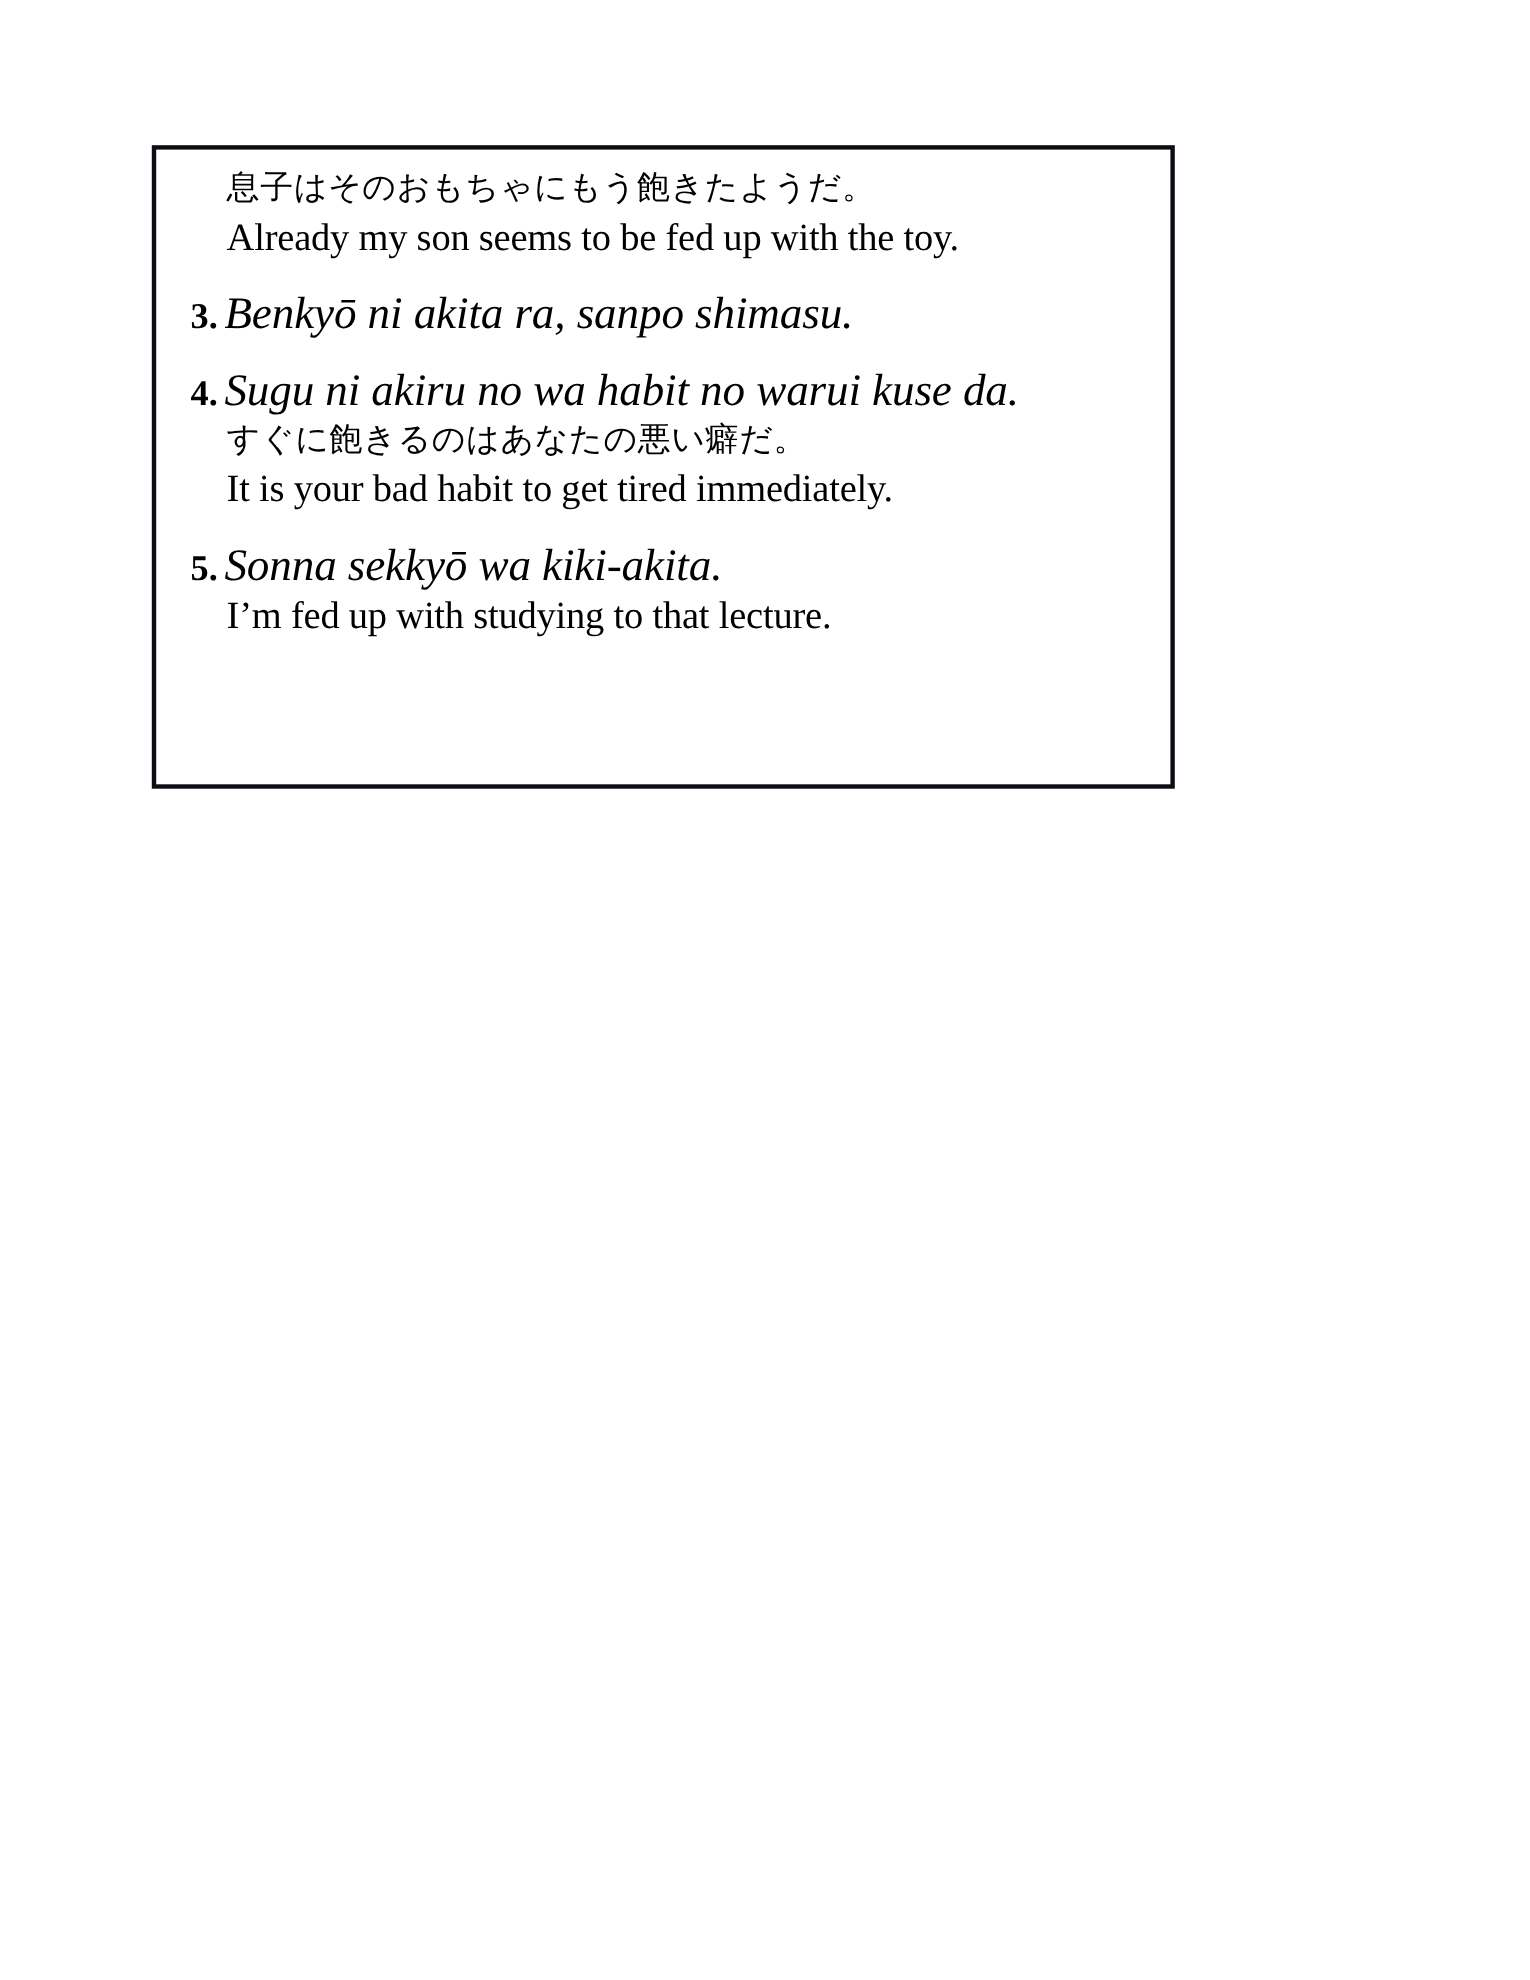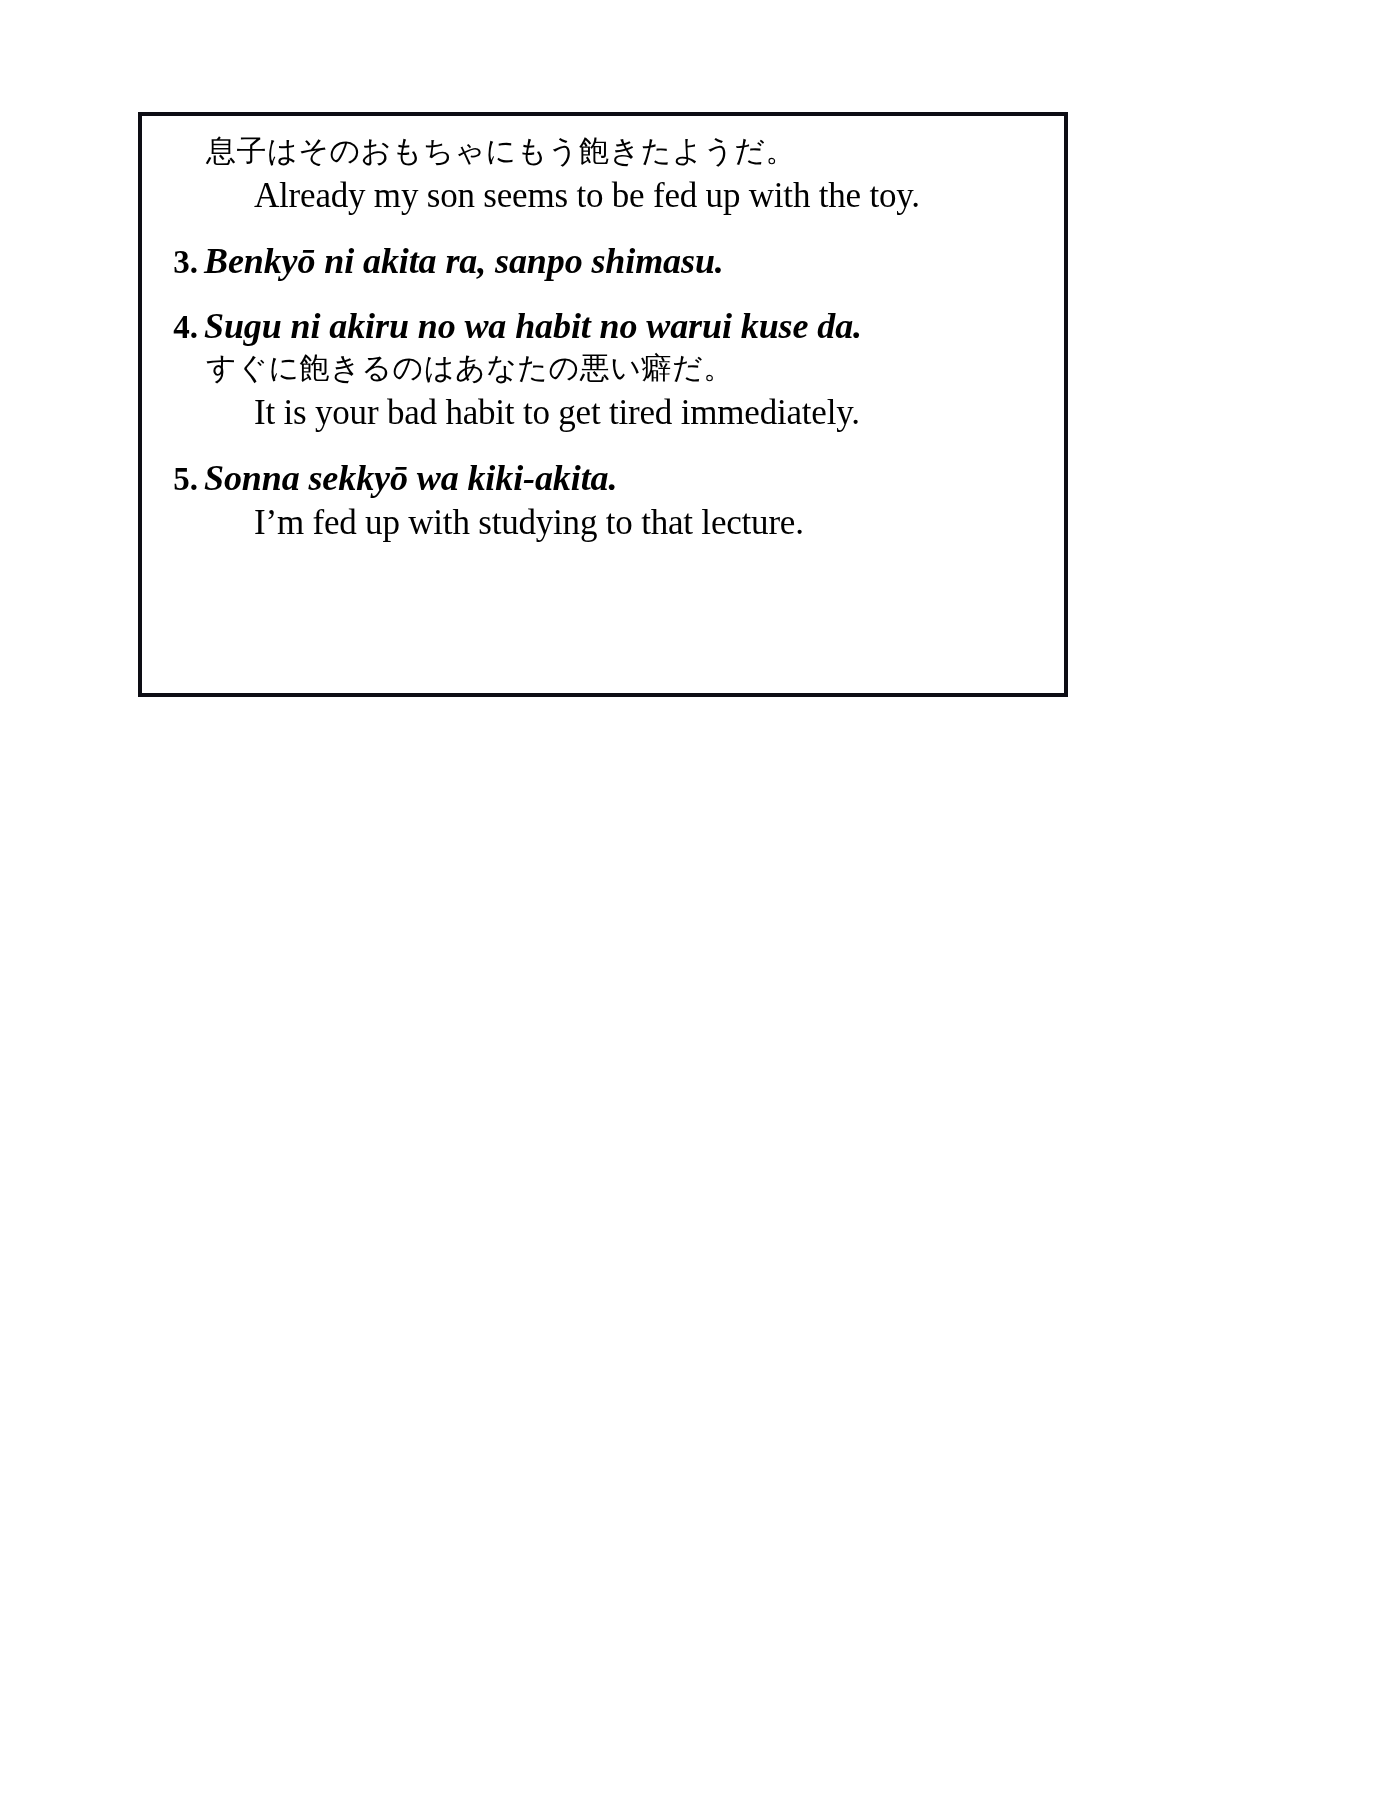--- a/index.html
+++ b/index.html
@@ -19,21 +19,21 @@
   .page {
     position: absolute;
     inset: 0;
     background: #ffffff;
   }
 
   
   .example-box {
     position: absolute;
     left: 138px;
-    top: 112px;
+    top: 132px;
     width: 930px;
     height: 585px;
     border: 4px solid #0d0d14;
     box-sizing: border-box;
     background: #ffffff;
   }
 
   .box-inner {
     padding: 14px 10px 10px 10px;
   }
@@ -59,44 +59,43 @@
     padding-right: 6px;
     font-weight: bold;
     font-size: 33px;
     line-height: 1.18;
     font-family: "Liberation Serif", "DejaVu Serif", serif;
     font-style: normal;
   }
 
   .romaji {
     flex: 1 1 auto;
-    font-weight: bold;
+    font-weight: normal;
     font-style: italic;
-    font-size: 36px;
+    font-size: 41px;
     line-height: 1.18;
     letter-spacing: -0.1px;
     white-space: nowrap;
   }
 
   .jp {
     font-size: 30px;
     line-height: 1.42;
     font-family: "DejaVu Serif", "Liberation Serif", serif;
     letter-spacing: 0.5px;
     white-space: nowrap;
     padding-left: 2px;
   }
 
   .en {
     font-size: 35px;
     line-height: 1.30;
     letter-spacing: -0.2px;
     white-space: nowrap;
     padding-left: 2px;
-    margin-left: 48px;
   }
 
   .indent-block {
     padding-left: 52px;
   }
 
   .first-entry .indent-block {
     padding-left: 52px;
   }
 </style>

